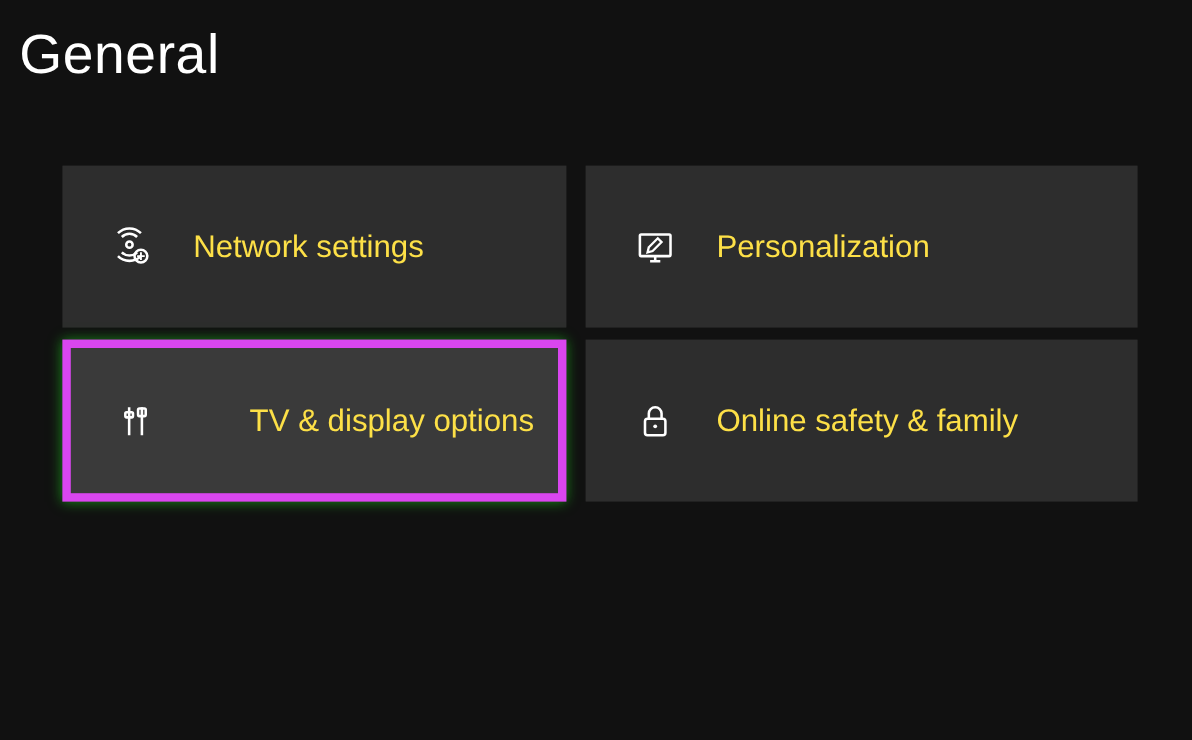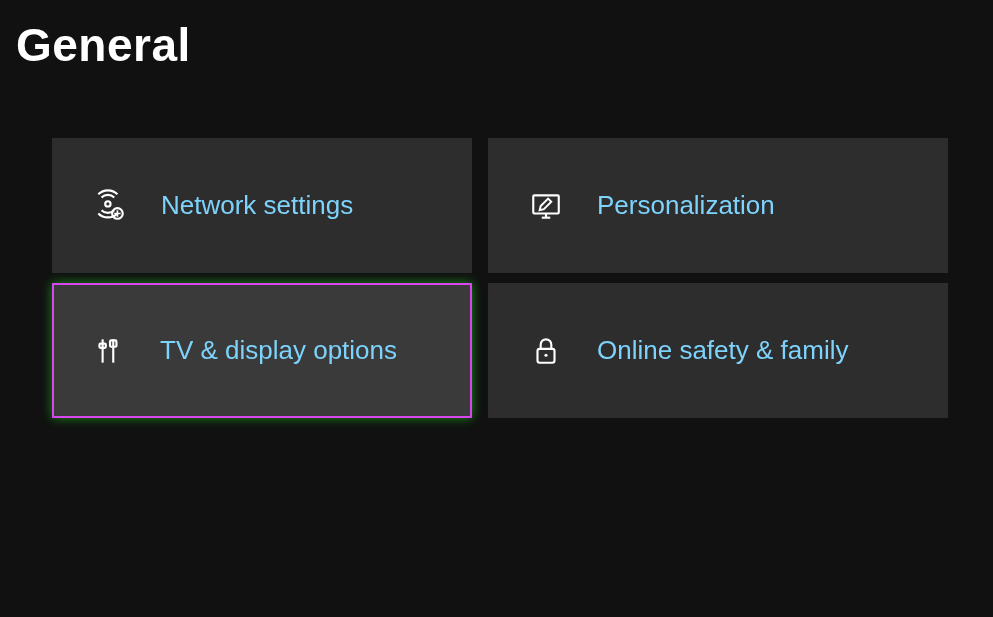--- a/index.html
+++ b/index.html
@@ -10,21 +10,21 @@
   html, body {
     width: 993px;
     height: 617px;
     background: #111111;
     font-family: "Segoe UI", Arial, sans-serif;
     color: #ffffff;
     overflow: hidden;
   }
   .page-title {
     font-size: 46px;
-    font-weight: 700;
+    font-weight: 400;
     padding: 18px 0 0 16px;
     letter-spacing: 0.5px;
   }
   .grid {
     position: absolute;
     top: 138px;
     left: 52px;
     width: 900px;
     display: grid;
     grid-template-columns: 420px 460px;
@@ -35,43 +35,44 @@
     background: #2d2d2d;
     height: 135px;
     display: flex;
     align-items: center;
     padding-left: 36px;
     position: relative;
     border: 3px solid transparent;
   }
   .tile.selected {
     background: #3a3a3a;
-    border: 2px solid #d946ef;
+    border: 7px solid #d946ef;
     box-shadow: 0 0 10px rgba(29,224,29,0.6);
+    gap: 43px;
   }
   .tile .icon {
     width: 38px;
     height: 38px;
     display: flex;
     align-items: center;
     justify-content: center;
     flex-shrink: 0;
   }
   .tile .icon svg {
     width: 34px;
     height: 34px;
     stroke: #ffffff;
     fill: none;
     stroke-width: 2;
   }
   .tile .label {
     font-size: 26px;
     font-weight: 400;
     margin-left: 32px;
-    color: #7dd3fc;
+    color: #fde047;
   }
 </style>
 </head>
 <body>
 
 <h1 class="page-title">General</h1>
 
 <div class="grid">
 
   <div class="tile">

